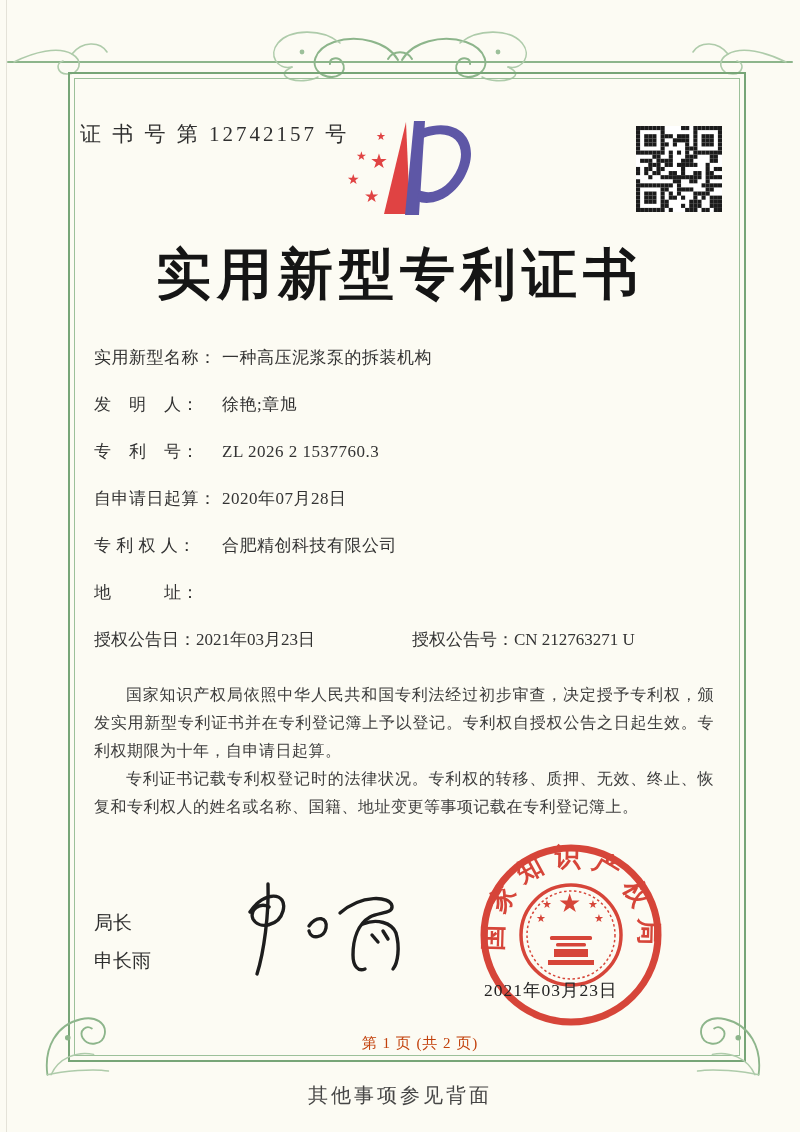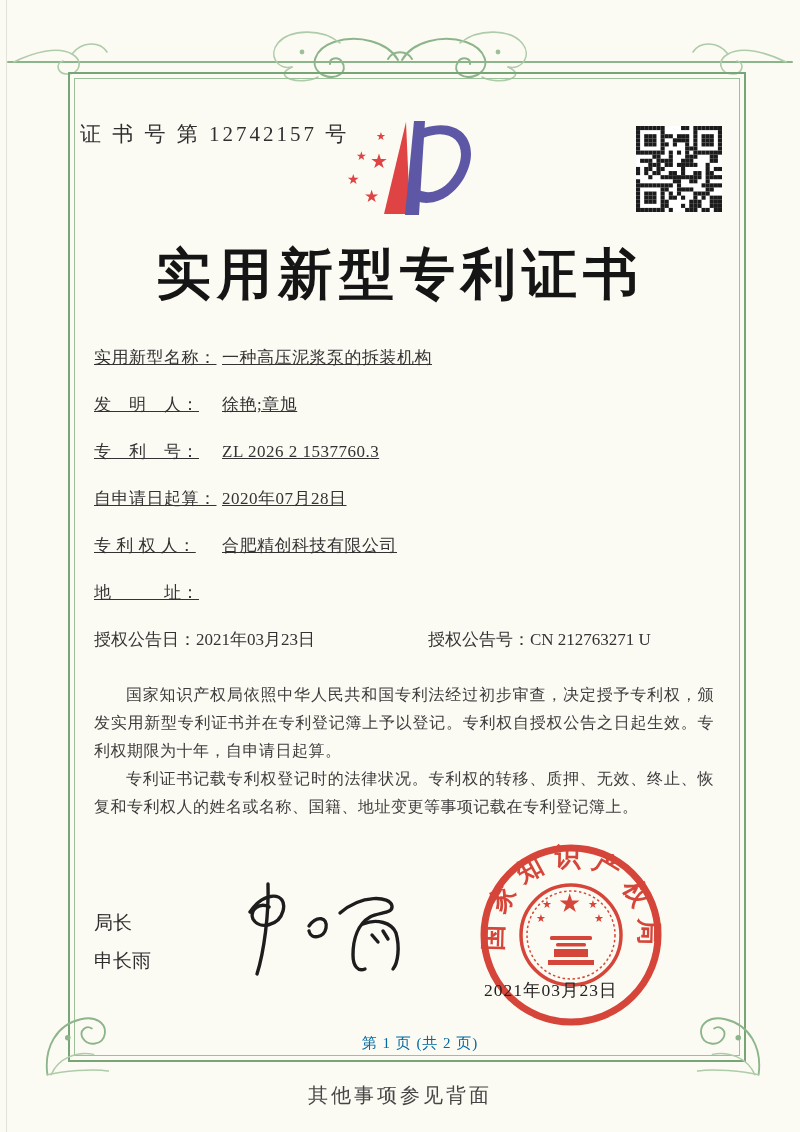--- a/index.html
+++ b/index.html
@@ -50,24 +50,24 @@
 
   .qr{position:absolute;left:636px;top:126px;width:86px;height:86px;background:#fff;}
 
   .doc-title{
     position:absolute;left:0;top:238px;width:100%;
     text-align:center;font-size:55px;font-weight:bold;
     letter-spacing:6px;color:#151515;
   }
 
   .content{position:absolute;left:94px;top:344px;width:620px;font-size:17px;color:#333;}
-  .f-row{display:flex;line-height:27px;margin-bottom:20px;letter-spacing:0.5px;text-decoration:underline;}
+  .f-row{display:flex;line-height:27px;margin-bottom:20px;letter-spacing:0.5px;}
   .f-label{flex:0 0 128px;white-space:pre;}
   .f-value{flex:1;}
-  .grant-row{display:flex;line-height:27px;margin-bottom:0;gap:16px;}
+  .grant-row{display:flex;line-height:27px;margin-bottom:0;}
   .grant-pair{display:flex;}
   .grant-pair.first{width:318px;}
   .g-label{white-space:pre;}
 
   .paragraphs{margin-top:28px;font-size:16px;line-height:28px;color:#3d3d3d;}
   .paragraphs p{text-indent:2em;text-align:justify;letter-spacing:0.5px;}
 
   .issuer{position:absolute;left:94px;top:904px;font-size:19px;line-height:38px;color:#2d2d2d;}
 
   .signature{position:absolute;left:212px;top:872px;width:212px;height:116px;}
@@ -78,21 +78,21 @@
   .seal-fill{fill:var(--seal-red);}
   .seal-char{fill:var(--seal-red);font-size:26px;font-weight:bold;letter-spacing:10px;}
   .seal-star{fill:var(--seal-red);font-family:"DejaVu Sans",sans-serif;}
   .seal-date{
     position:absolute;left:484px;top:978px;width:170px;
     font-size:17.5px;color:#242424;letter-spacing:1px;z-index:5;
   }
 
   .page-number{
     position:absolute;left:0;top:1034px;width:100%;
-    text-align:center;font-size:15px;color:#0369a1;letter-spacing:1px;padding-left:40px;
+    text-align:center;font-size:15px;color:#c2410c;letter-spacing:1px;padding-left:40px;
   }
   .back-note{
     position:absolute;left:0;top:1082px;width:100%;
     text-align:center;font-size:20px;color:#454545;letter-spacing:3px;
   }
 </style>
 </head>
 <body>
 
 <div class="page">

